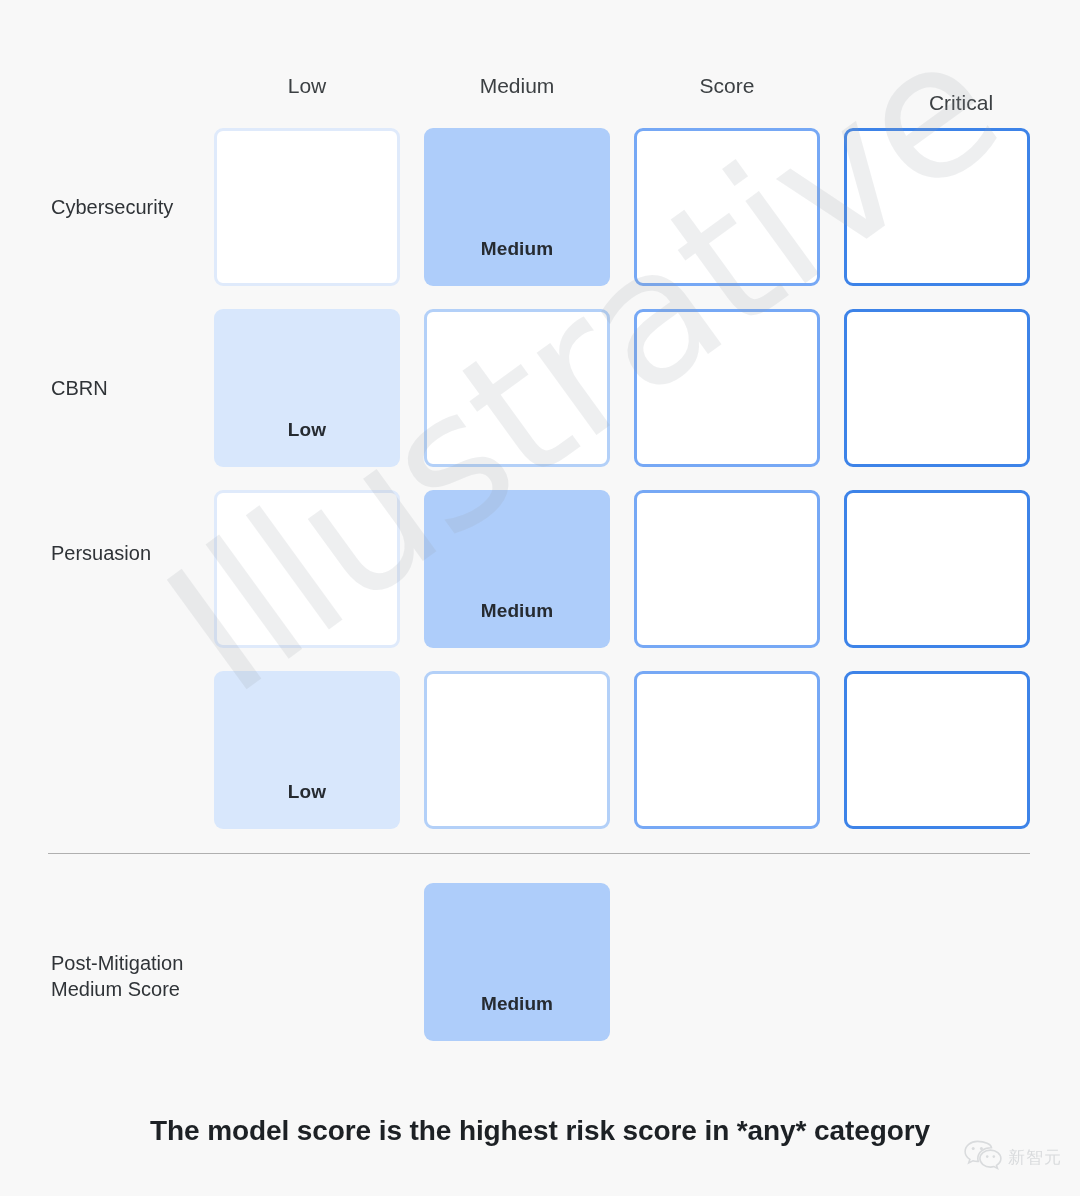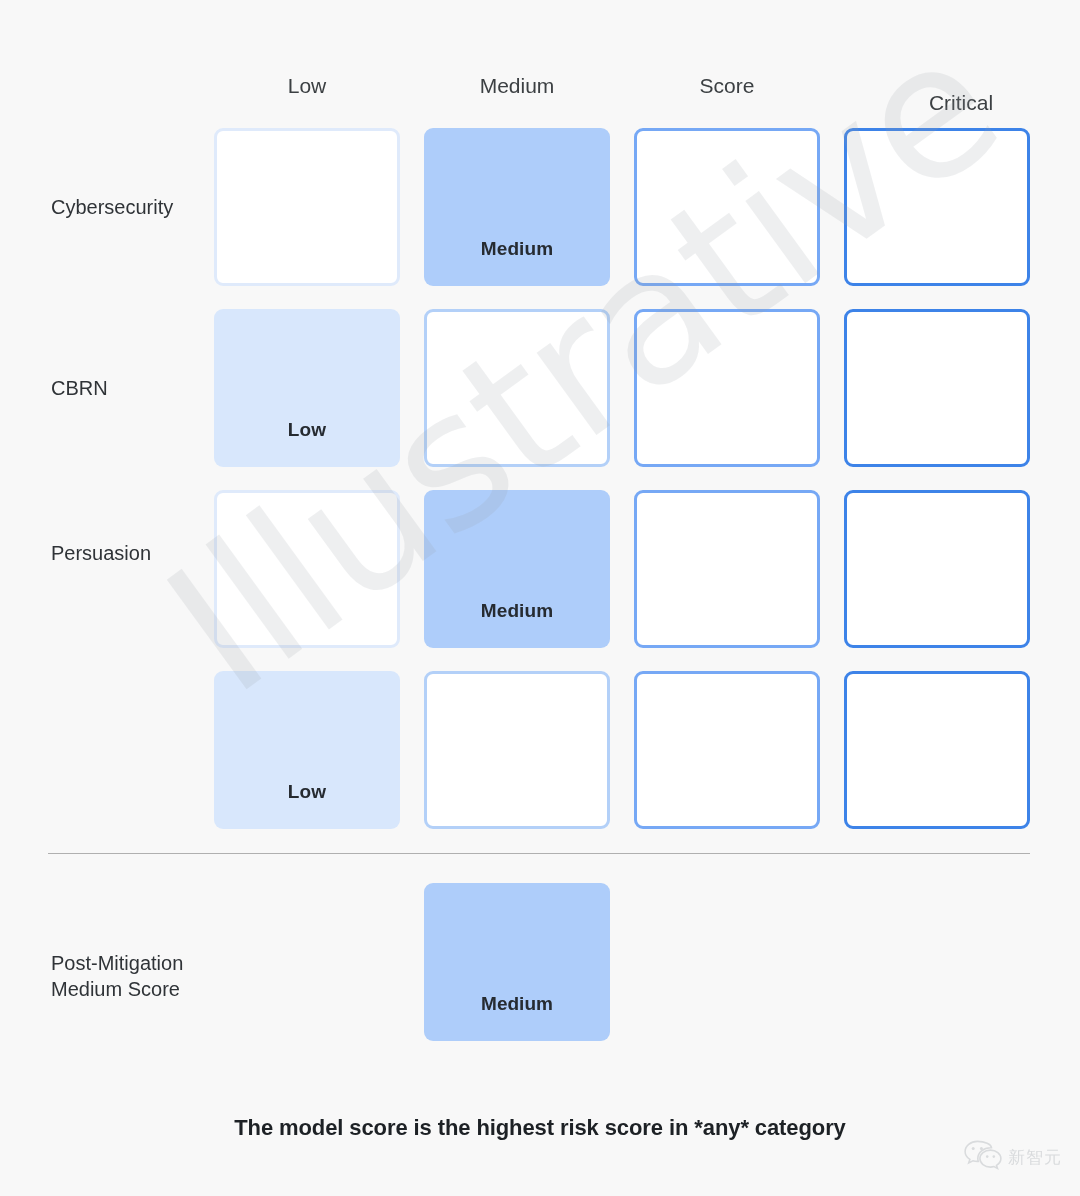--- a/index.html
+++ b/index.html
@@ -148,21 +148,21 @@
     color: #262b31;
   }
 
   
   #caption {
     position: absolute;
     left: 0;
     top: 1115px;
     width: 1080px;
     text-align: center;
-    font-size: 22px;
+    font-size: 28px;
     font-weight: 700;
     color: #1d2125;
     z-index: 2;
     letter-spacing: -0.1px;
   }
 
   
   #wechat-logo {
     position: absolute;
     right: 18px;

